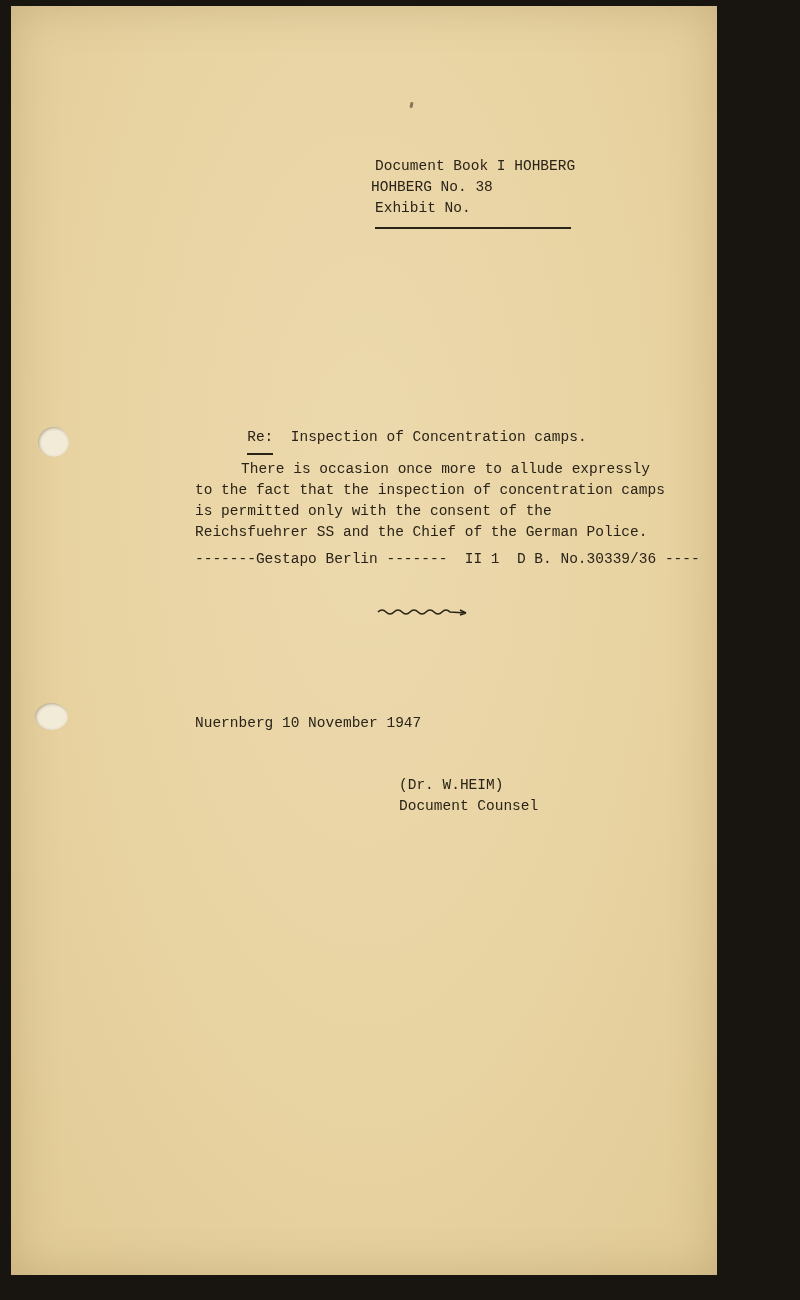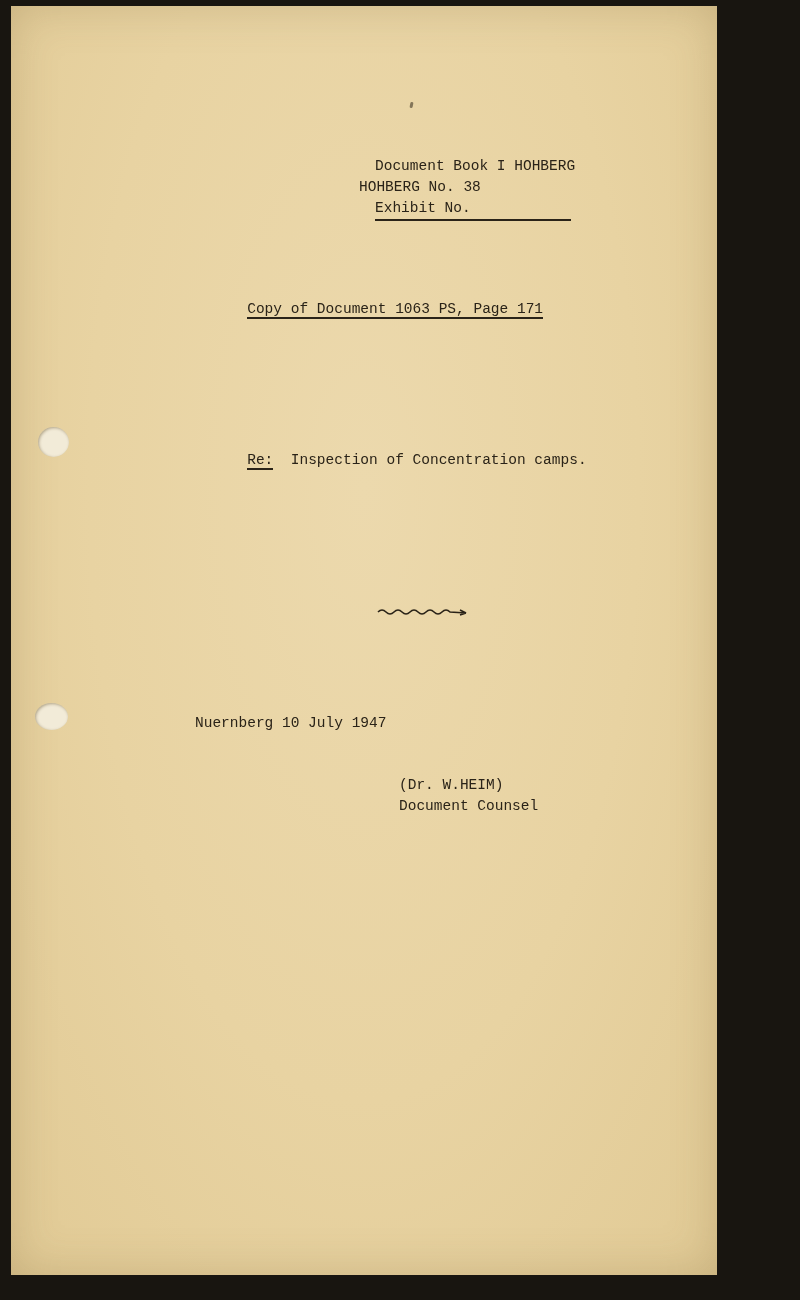--- a/index.html
+++ b/index.html
@@ -30,21 +30,21 @@
     font-size: 14.5px;
     line-height: 21px;
     white-space: pre;
     position: absolute;
   }
   .wrap {
     white-space: normal;
   }
   .u {
     border-bottom: 2px solid #2a2318;
-    padding-bottom: 0px;
+    padding-bottom: 8px;
   }
   .hole {
     position: absolute;
     background: #f2ebd8;
     border-radius: 50%;
     box-shadow: inset 1px 1px 3px rgba(100,80,40,0.45);
   }
   #hole-1 { left: 27px; top: 421px; width: 31px; height: 30px; }
   #hole-2 { left: 24px; top: 697px; width: 33px; height: 27px; }
   #squiggle {
@@ -68,41 +68,40 @@
 </style>
 </head>
 <body>
 
 <div id="scan">
   <div id="paper">
 
     <div id="speck"></div>
 
     <div class="ink" style="left:364px; top:150px;">Document Book I HOHBERG</div>
-    <div class="ink" style="left:348px; top:171px;">HOHBERG No. 38</div>
+    <div class="ink" style="left:360px; top:171px;">HOHBERG No. 38</div>
     <div class="ink u" style="left:364px; top:192px; width:196px;">Exhibit No.</div>
-
-    <div class="ink" style="left:184px; top:272px;">
-      <span class="u">Copy of Document 1063 PS, Page 171</span>
-    </div>
 
 
 
-    <div class="ink" style="left:184px; top:423px;">
+
+    <div class="ink" style="left:184px; top:400px;">
       <span class="u">Re:</span><span>  Inspection of Concentration camps.</span>
     </div>
 
+    <div class="ink wrap" style="left:184px; top:453px; width:478px; text-indent:46px;">There is occasion once more to allude expressly to the fact that the inspection of concentration camps is permitted only with the consent of the Reichsfuehrer SS and the Chief of the German Police.</div>
 
+    <div class="ink" style="left:184px; top:543px;">-------Gestapo Berlin -------  II 1  D B. No.30339/36 ----</div>
 
     <svg id="squiggle" viewBox="0 0 92 8">
       <path d="M1 4 q4 -4 8 0 q4 4 8 0 q4 -4 8 0 q4 4 8 0 q4 -4 8 0 q4 4 8 0 q4 -4 8 0 q4 4 8 0 q4 -4 8 0 l16 1 l-6 -3 m6 3 l-6 2" fill="none" stroke="#2a2318" stroke-width="1.6"></path>
     </svg>
 
 
-    <div class="ink" style="left:184px; top:707px;">Nuernberg 10 July 1947</div>
+    <div class="ink" style="left:184px; top:707px;">Nuernberg 10 November 1947</div>
 
     <div class="ink" style="left:388px; top:769px;">(Dr. W.HEIM)</div>
     <div class="ink" style="left:388px; top:790px;">Document Counsel</div>
 
     <div id="hole-1" class="hole"></div>
     <div id="hole-2" class="hole"></div>
 
   </div>
 </div>
 

